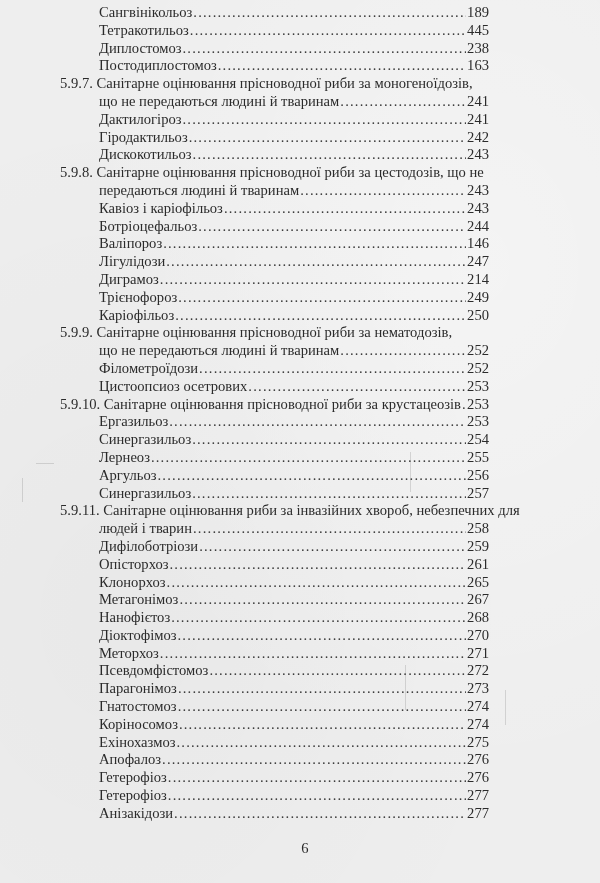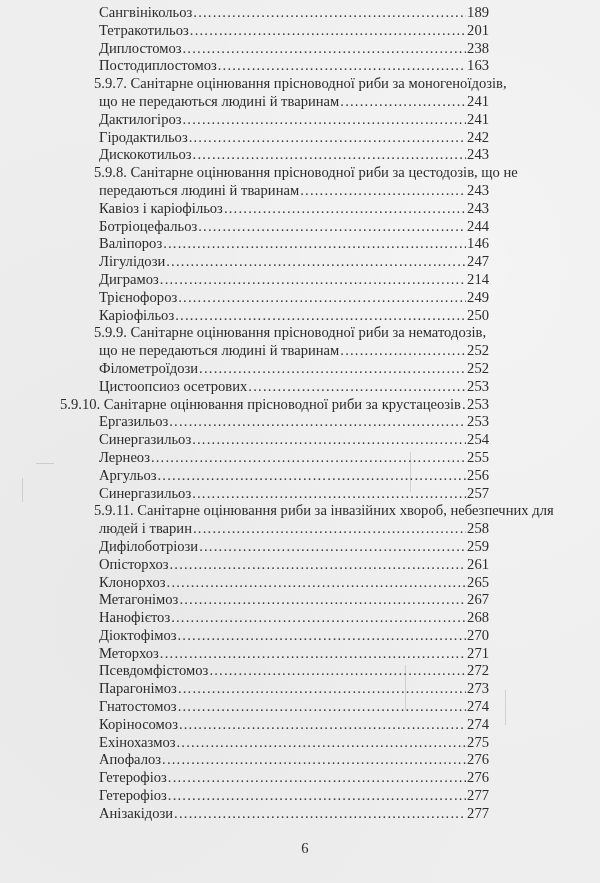--- a/index.html
+++ b/index.html
@@ -65,21 +65,20 @@
   .lvl-item .line { left: 99px; }
   .lvl-sec .line { left: 60px; }
   .lvl-cont .line { left: 99px; }
   .sec-head {
     position: absolute;
     left: 60px;
     white-space: nowrap;
   }
   .sec-num {
     display: inline-block;
-    margin-left: 34px;
   }
   .page-number {
     position: absolute;
     left: 0;
     width: 600px;
     top: 840px;
     text-align: center;
     font-size: 14.6px;
     padding-left: 10px;
     box-sizing: border-box;
@@ -105,21 +104,21 @@
         <div class="line">
           <span class="text">Сангвінікольоз</span>
           <span class="dots"></span>
           <span class="pg">189</span>
         </div>
       </div>
       <div class="row lvl-item">
         <div class="line">
           <span class="text">Тетракотильоз</span>
           <span class="dots"></span>
-          <span class="pg">201</span>
+          <span class="pg">445</span>
         </div>
       </div>
       <div class="row lvl-item">
         <div class="line">
           <span class="text">Диплостомоз</span>
           <span class="dots"></span>
           <span class="pg">238</span>
         </div>
       </div>
       <div class="row lvl-item">

